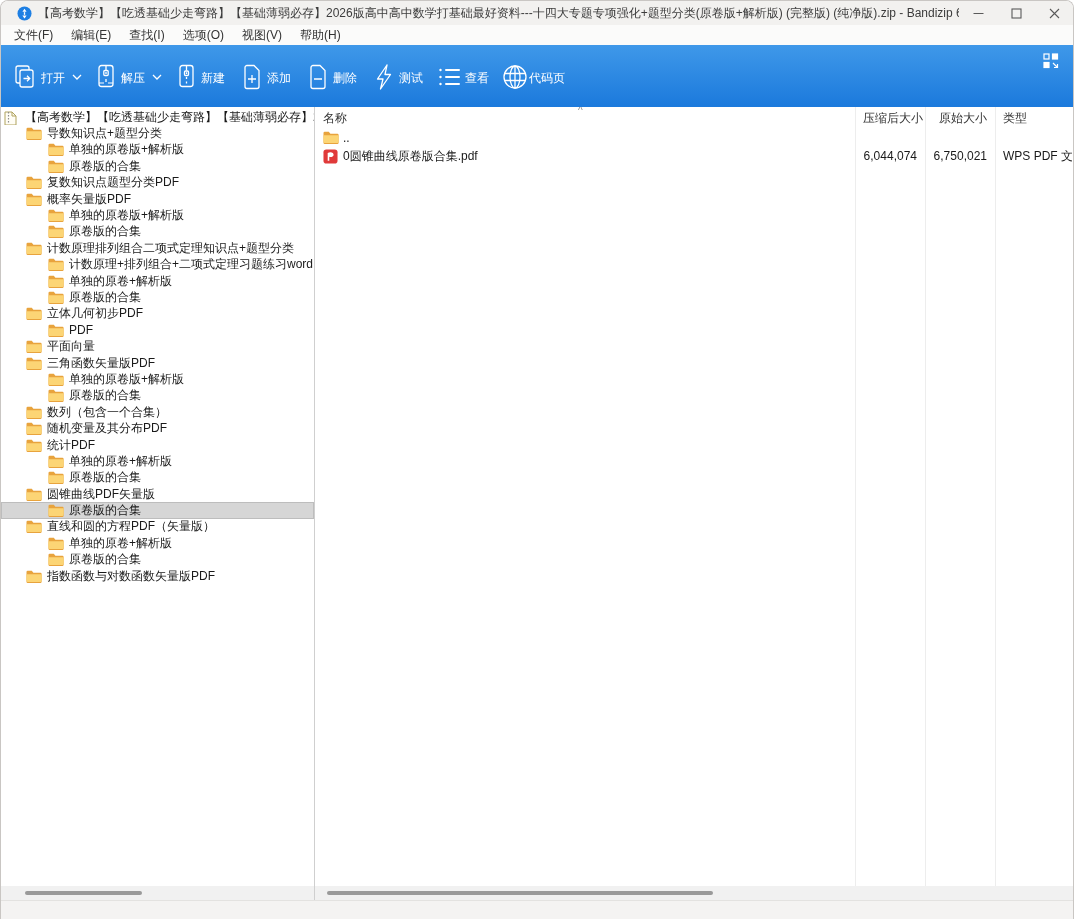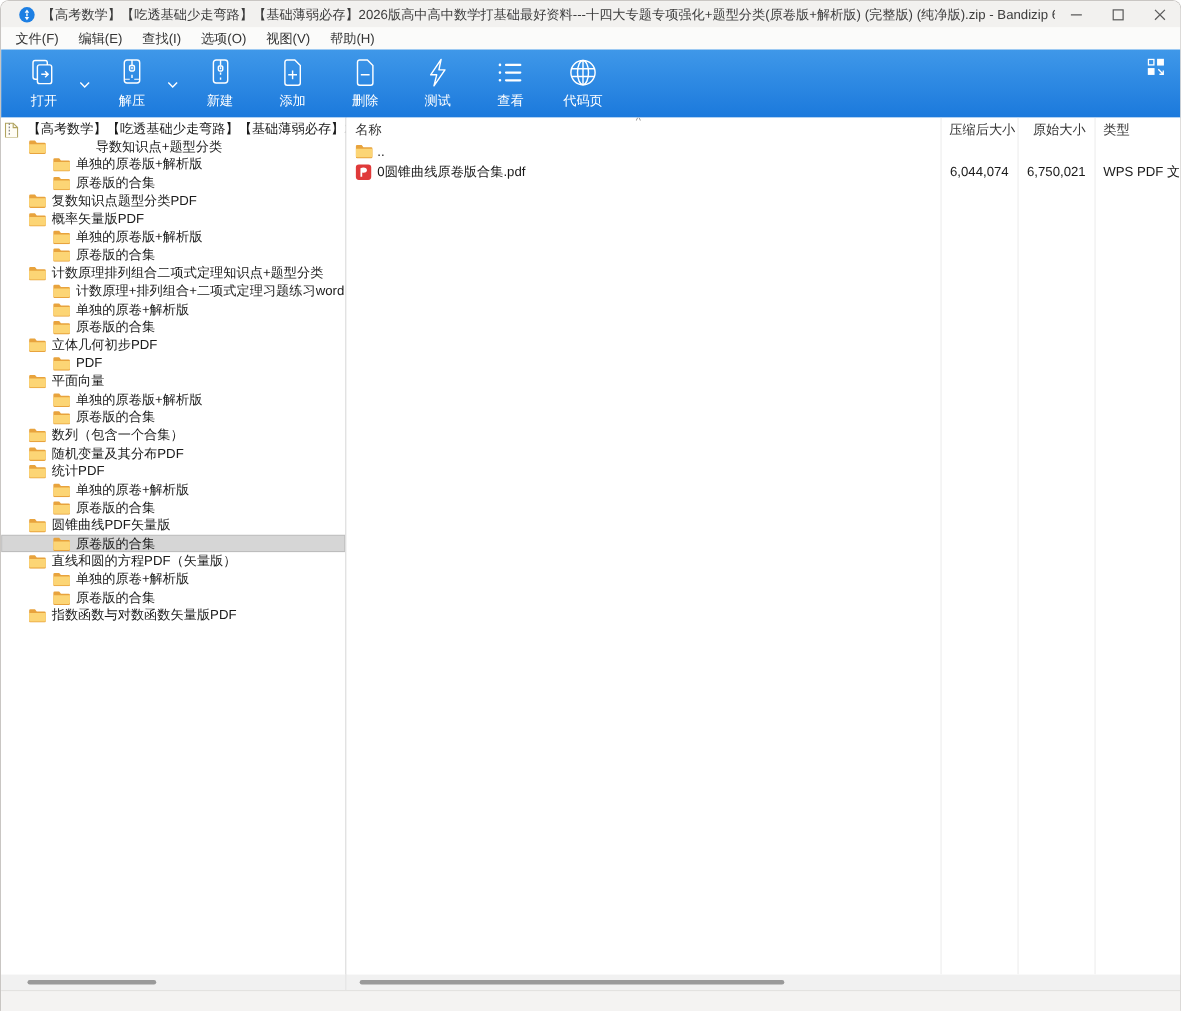--- a/index.html
+++ b/index.html
@@ -13,21 +13,21 @@
   .win-controls { display:flex; height:24px; flex:0 0 auto; }
   .win-btn { width:38px; height:24px; display:flex; align-items:center; justify-content:center; }
   .win-btn svg { stroke:#5a5a5a; }
 
   
   .menubar { height:20px; background:#fbfbfa; display:flex; align-items:center; padding-left:4px; }
   .menu-item { font-size:12px; color:#333; padding:2px 9px; white-space:nowrap; }
 
   
   .toolbar { height:62px; background:linear-gradient(#3f98e9,#1b79dc); display:flex; align-items:flex-start; padding:6px 0 0 10px; position:relative; }
-  .tb-btn { width:58px; height:52px; display:flex; flex-direction:column; align-items:center; justify-content:flex-start; color:#fff; }
+  .tb-btn { width:58px; height:52px; display:flex; flex-direction:row; align-items:center; justify-content:flex-start; color:#fff; }
   .tb-icon { width:30px; height:30px; display:flex; align-items:center; justify-content:center; }
   .tb-label { font-size:12px; color:#fff; margin-top:2px; white-space:nowrap; }
   .tb-chevron { width:16px; height:52px; display:flex; align-items:center; justify-content:center; margin-right:6px; }
   .tb-gap { width:8px; }
   .tb-corner { position:absolute; right:14px; top:8px; width:16px; height:16px; }
 
   
   .main { position:absolute; left:0; top:106px; width:1072px; height:779px; display:flex; background:#fff; }
   .tree-panel { width:313px; height:100%; overflow:hidden; padding-top:2px; background:#fff; }
   .v-split { width:1px; background:#cfcfcf; height:100%; }
@@ -205,21 +205,21 @@
   <div class="main">
     <div class="tree-panel">
         <div class="tree-row" style="padding-left: 3px;">
           <span class="tree-ico"><svg width="13" height="15" viewBox="0 0 13 15">
               <path d="M1 1 h7 l4 4 v9 h-11 z" fill="#fffdf5" stroke="#b0a35f" stroke-width="1"></path>
               <path d="M8 1 v4 h4" fill="none" stroke="#b0a35f" stroke-width="1"></path>
               <path d="M4.5 1 v12" stroke="#8d8d8d" stroke-width="1.2" stroke-dasharray="1.6 1.4"></path>
             </svg></span>
           <span>【高考数学】【吃透基础少走弯路】【基础薄弱必存】2026版高中高</span>
         </div>
-        <div class="tree-row" style="padding-left: 25px; gap: 40px;">
+        <div class="tree-row" style="padding-left: 25px;">
           <span class="tree-ico"><svg width="16" height="13" viewBox="0 0 16 13">
               <path d="M0.5 2 a1.2 1.2 0 0 1 1.2-1.2 h4.1 l1.6 2 h7 a1.2 1.2 0 0 1 1.2 1.2 v7.8 a1.2 1.2 0 0 1 -1.2 1.2 h-12.7 a1.2 1.2 0 0 1 -1.2-1.2 z" fill="#e8a33d"></path>
               <path d="M0.5 4.2 h15.1 v6.6 a1.2 1.2 0 0 1 -1.2 1.2 h-12.7 a1.2 1.2 0 0 1 -1.2 -1.2 z" fill="#fcd575"></path>
             </svg></span>
           <span>导数知识点+题型分类</span>
         </div>
         <div class="tree-row" style="padding-left: 47px;">
           <span class="tree-ico"><svg width="16" height="13" viewBox="0 0 16 13">
               <path d="M0.5 2 a1.2 1.2 0 0 1 1.2-1.2 h4.1 l1.6 2 h7 a1.2 1.2 0 0 1 1.2 1.2 v7.8 a1.2 1.2 0 0 1 -1.2 1.2 h-12.7 a1.2 1.2 0 0 1 -1.2-1.2 z" fill="#e8a33d"></path>
               <path d="M0.5 4.2 h15.1 v6.6 a1.2 1.2 0 0 1 -1.2 1.2 h-12.7 a1.2 1.2 0 0 1 -1.2 -1.2 z" fill="#fcd575"></path>
@@ -302,20 +302,27 @@
               <path d="M0.5 4.2 h15.1 v6.6 a1.2 1.2 0 0 1 -1.2 1.2 h-12.7 a1.2 1.2 0 0 1 -1.2 -1.2 z" fill="#fcd575"></path>
             </svg></span>
           <span>PDF</span>
         </div>
         <div class="tree-row" style="padding-left: 25px;">
           <span class="tree-ico"><svg width="16" height="13" viewBox="0 0 16 13">
               <path d="M0.5 2 a1.2 1.2 0 0 1 1.2-1.2 h4.1 l1.6 2 h7 a1.2 1.2 0 0 1 1.2 1.2 v7.8 a1.2 1.2 0 0 1 -1.2 1.2 h-12.7 a1.2 1.2 0 0 1 -1.2-1.2 z" fill="#e8a33d"></path>
               <path d="M0.5 4.2 h15.1 v6.6 a1.2 1.2 0 0 1 -1.2 1.2 h-12.7 a1.2 1.2 0 0 1 -1.2 -1.2 z" fill="#fcd575"></path>
             </svg></span>
           <span>平面向量</span>
+        </div>
+        <div class="tree-row" style="padding-left: 25px;">
+          <span class="tree-ico"><svg width="16" height="13" viewBox="0 0 16 13">
+              <path d="M0.5 2 a1.2 1.2 0 0 1 1.2-1.2 h4.1 l1.6 2 h7 a1.2 1.2 0 0 1 1.2 1.2 v7.8 a1.2 1.2 0 0 1 -1.2 1.2 h-12.7 a1.2 1.2 0 0 1 -1.2-1.2 z" fill="#e8a33d"></path>
+              <path d="M0.5 4.2 h15.1 v6.6 a1.2 1.2 0 0 1 -1.2 1.2 h-12.7 a1.2 1.2 0 0 1 -1.2 -1.2 z" fill="#fcd575"></path>
+            </svg></span>
+          <span>三角函数矢量版PDF</span>
         </div>
         <div class="tree-row" style="padding-left: 47px;">
           <span class="tree-ico"><svg width="16" height="13" viewBox="0 0 16 13">
               <path d="M0.5 2 a1.2 1.2 0 0 1 1.2-1.2 h4.1 l1.6 2 h7 a1.2 1.2 0 0 1 1.2 1.2 v7.8 a1.2 1.2 0 0 1 -1.2 1.2 h-12.7 a1.2 1.2 0 0 1 -1.2-1.2 z" fill="#e8a33d"></path>
               <path d="M0.5 4.2 h15.1 v6.6 a1.2 1.2 0 0 1 -1.2 1.2 h-12.7 a1.2 1.2 0 0 1 -1.2 -1.2 z" fill="#fcd575"></path>
             </svg></span>
           <span>单独的原卷版+解析版</span>
         </div>
         <div class="tree-row" style="padding-left: 47px;">
           <span class="tree-ico"><svg width="16" height="13" viewBox="0 0 16 13">

